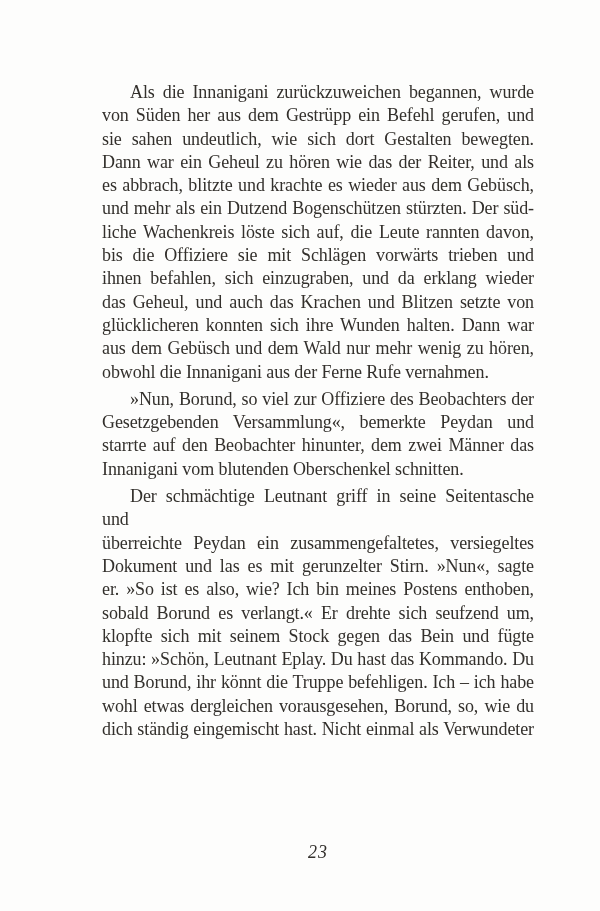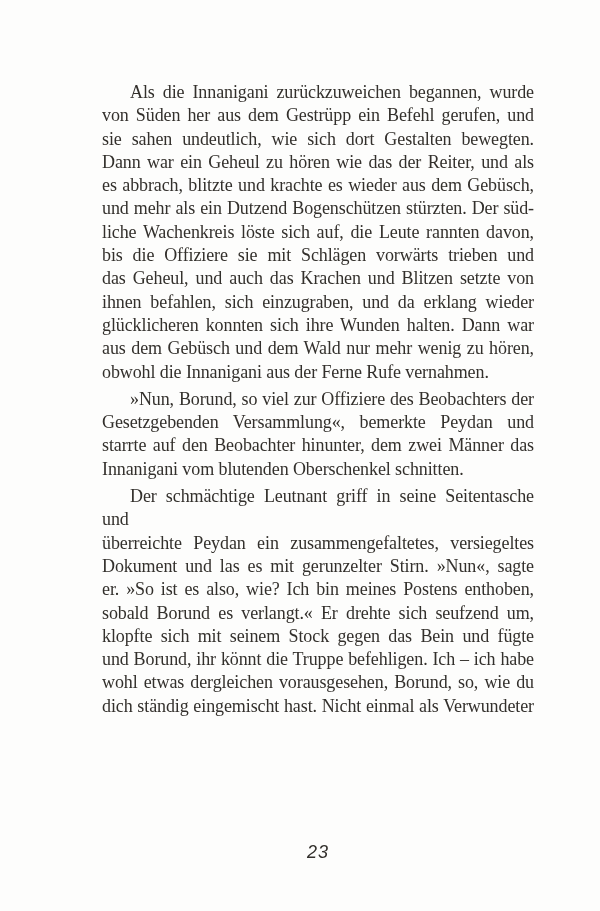--- a/index.html
+++ b/index.html
@@ -37,21 +37,21 @@
   }
   .line.indent{
     text-indent:28px;
   }
   .folio{
     position:absolute;
     left:98px;width:440px;top:842px;
     text-align:center;
   }
   .page-number{
-    font-family:Liberation Sans, sans-serif;
+    font-family:Liberation Serif, serif;
     font-style:italic;
     font-size:18px;
     letter-spacing:1px;
     color:var(--ink);
     text-align:right;
   }
 </style>
 </head>
 <body>
 
@@ -60,42 +60,43 @@
 
     <p class="para">
       <span class="line indent">Als die Innanigani zurückzuweichen begannen, wurde</span>
       <span class="line">von Süden her aus dem Gestrüpp ein Befehl gerufen, und</span>
       <span class="line">sie sahen undeutlich, wie sich dort Gestalten bewegten.</span>
       <span class="line">Dann war ein Geheul zu hören wie das der Reiter, und als</span>
       <span class="line">es abbrach, blitzte und krachte es wieder aus dem Gebüsch,</span>
       <span class="line">und mehr als ein Dutzend Bogenschützen stürzten. Der süd-</span>
       <span class="line">liche Wachenkreis löste sich auf, die Leute rannten davon,</span>
       <span class="line">bis die Offiziere sie mit Schlägen vorwärts trieben und</span>
+      <span class="line">ihnen befahlen, sich einzugraben, und da erklang wieder</span>
       <span class="line">das Geheul, und auch das Krachen und Blitzen setzte von</span>
-      <span class="line">ihnen befahlen, sich einzugraben, und da erklang wieder</span>
       <span class="line">glücklicheren konnten sich ihre Wunden halten. Dann war</span>
       <span class="line">aus dem Gebüsch und dem Wald nur mehr wenig zu hören,</span>
       <span class="line last">obwohl die Innanigani aus der Ferne Rufe vernahmen.</span>
     </p>
 
     <p class="para">
       <span class="line indent">»Nun, Borund, so viel zur Offiziere des Beobachters der</span>
       <span class="line">Gesetzgebenden Versammlung«, bemerkte Peydan und</span>
       <span class="line">starrte auf den Beobachter hinunter, dem zwei Männer das</span>
       <span class="line last">Innanigani vom blutenden Oberschenkel schnitten.</span>
     </p>
 
 
     <p class="para">
       <span class="line indent">Der schmächtige Leutnant griff in seine Seitentasche und</span>
       <span class="line">überreichte Peydan ein zusammengefaltetes, versiegeltes</span>
       <span class="line">Dokument und las es mit gerunzelter Stirn. »Nun«, sagte</span>
       <span class="line">er. »So ist es also, wie? Ich bin meines Postens enthoben,</span>
       <span class="line">sobald Borund es verlangt.« Er drehte sich seufzend um,</span>
       <span class="line">klopfte sich mit seinem Stock gegen das Bein und fügte</span>
+      <span class="line">hinzu: »Schön, Leutnant Eplay. Du hast das Kommando. Du</span>
       <span class="line">und Borund, ihr könnt die Truppe befehligen. Ich – ich habe</span>
       <span class="line">wohl etwas dergleichen vorausgesehen, Borund, so, wie du</span>
       <span class="line">dich ständig eingemischt hast. Nicht einmal als Verwundeter</span>
     </p>
 
   </main>
 
   <footer class="folio">
     <span class="page-number">23</span>
   </footer>

